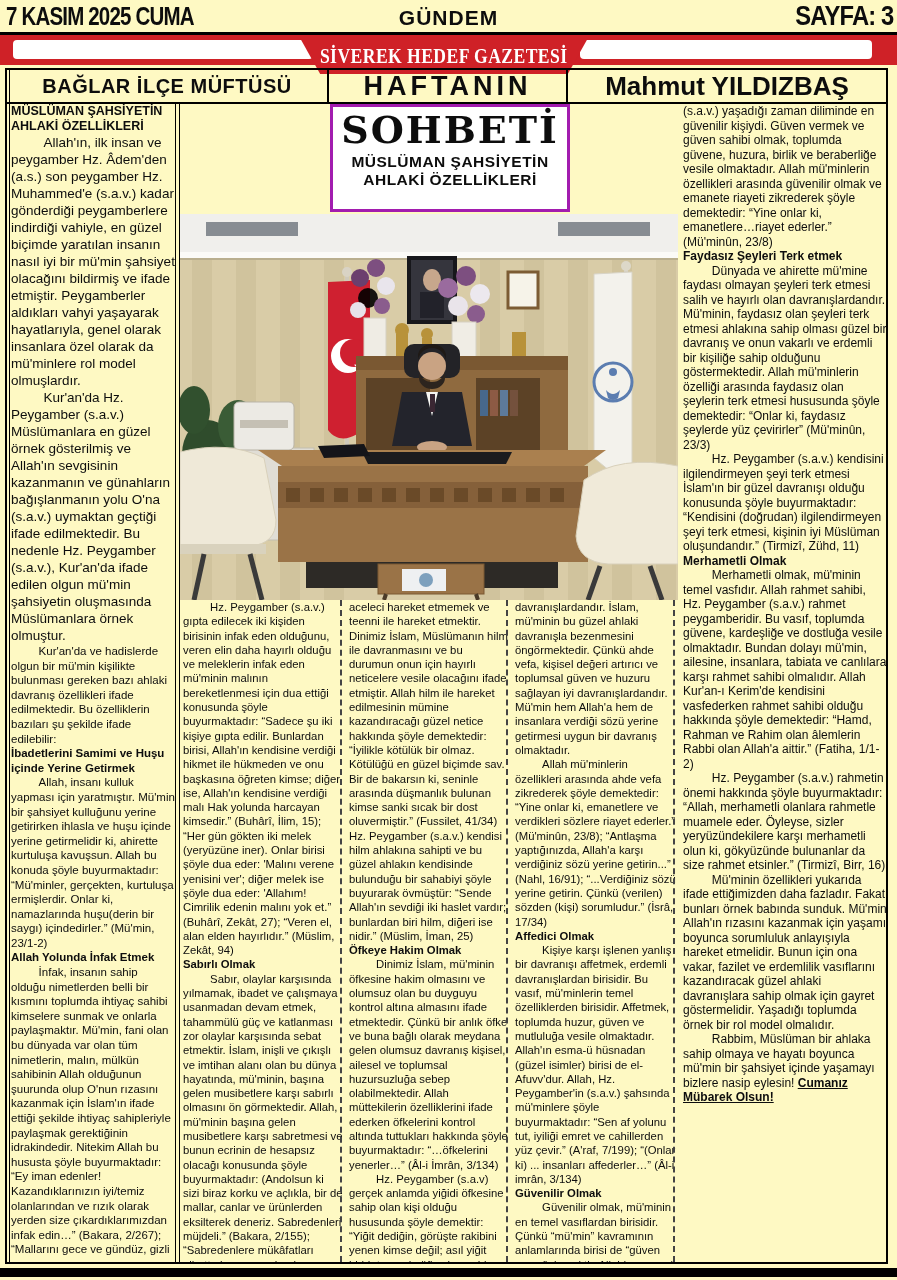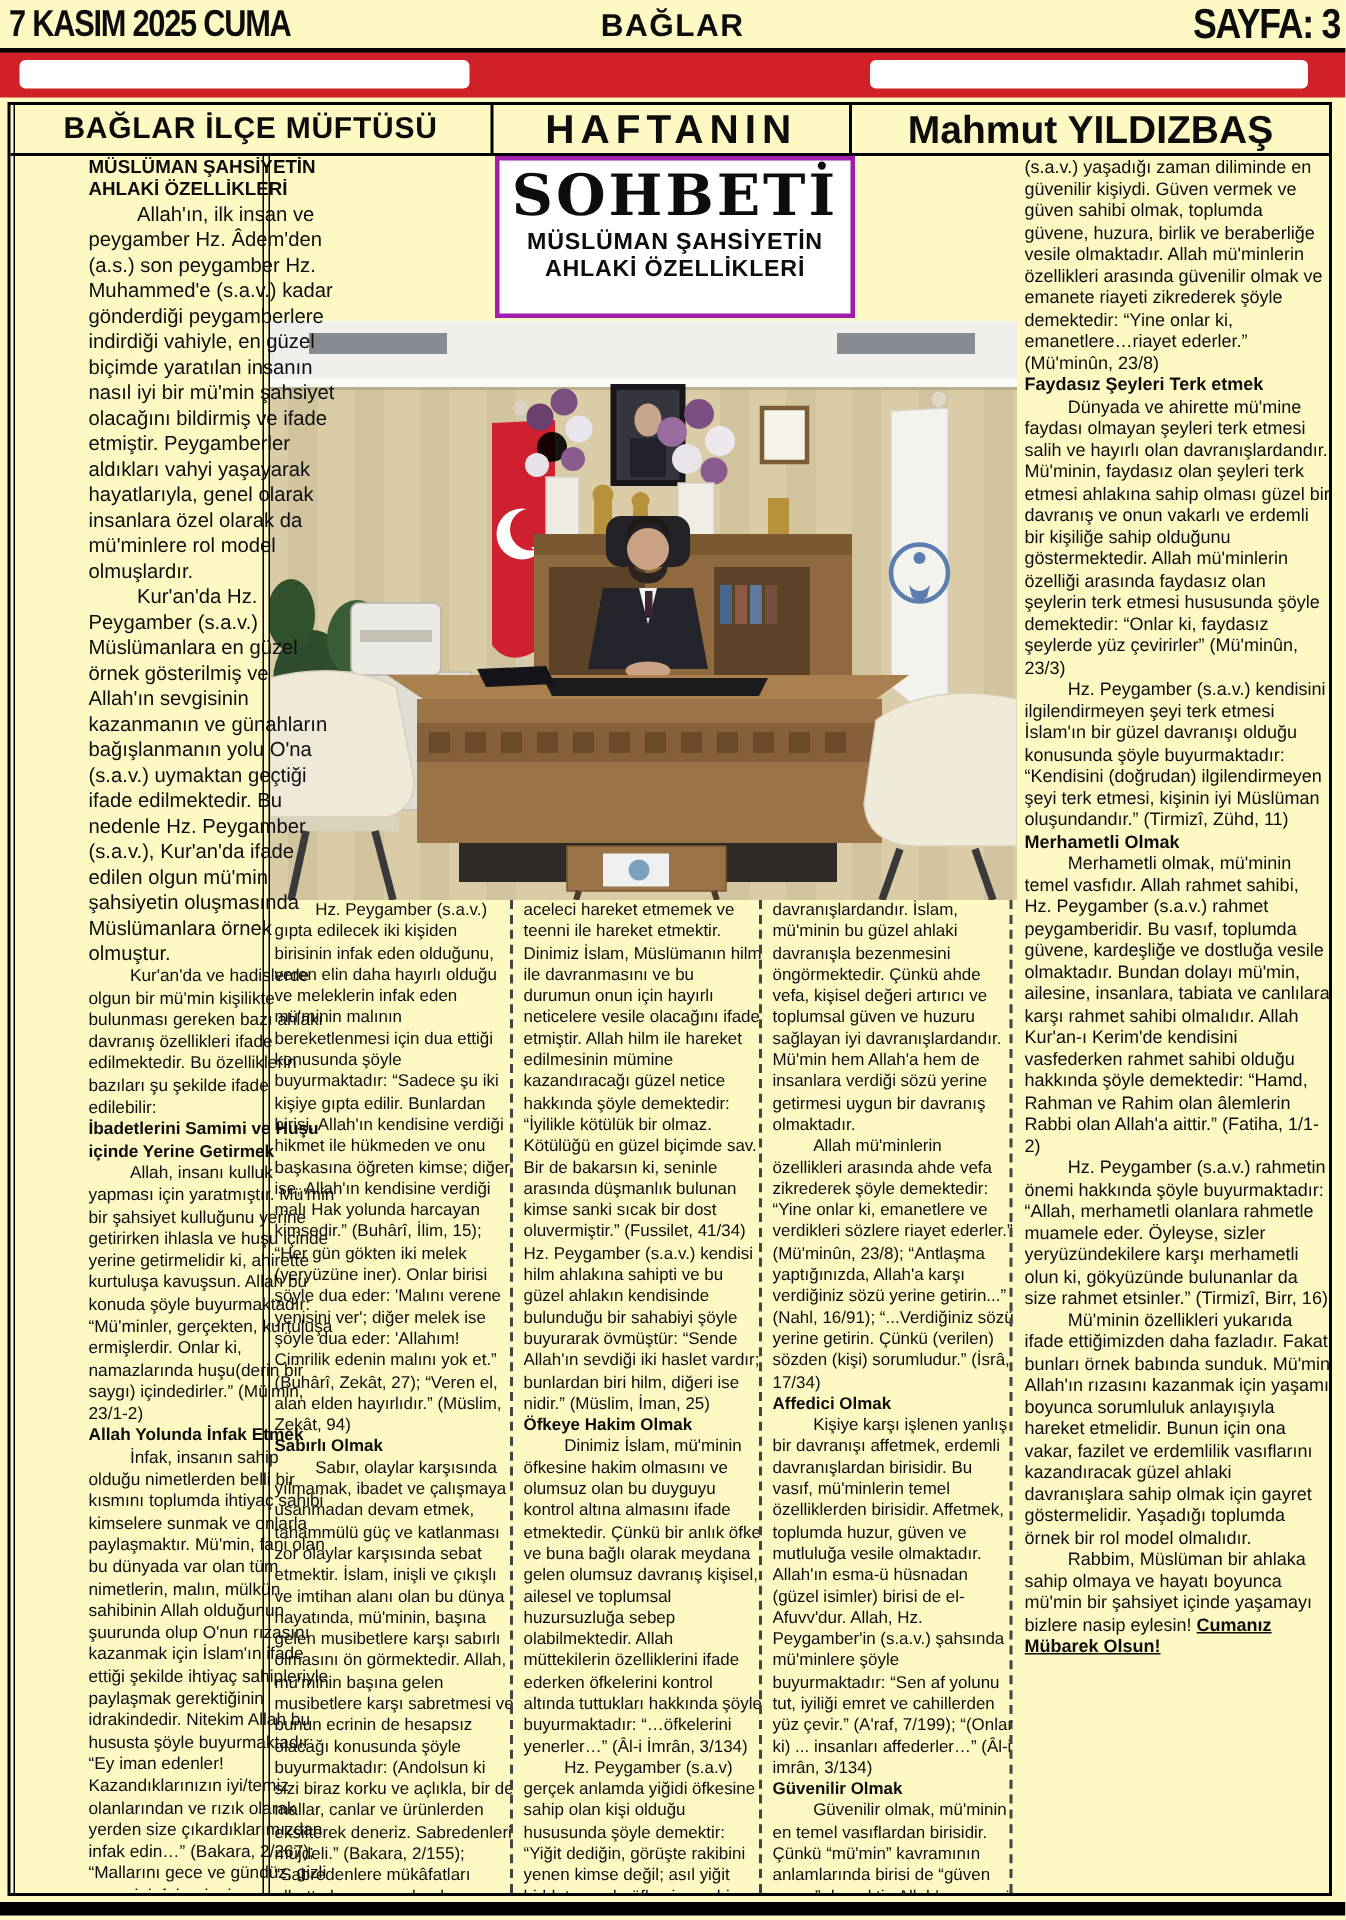--- a/index.html
+++ b/index.html
@@ -38,21 +38,21 @@
         transform-origin:center;}
   .hc-c{width:237px;border-right:2px solid #000;font-size:27px;letter-spacing:4px;
         transform-origin:center;}
   .hc-r{flex:1;font-size:26px;letter-spacing:0;}
   
   .col{position:absolute;overflow:hidden;text-align:left;}
   .col p{margin:0;}
   .para.p{text-indent:2.4em;}
   .para.p0{text-indent:0;}
   .para.h{font-weight:bold;text-indent:0;}
-  .col1{left:4px;top:34px;width:164px;height:1156px;font-size:11.5px;line-height:14.6px;margin-left:48px;}
+  .col1{left:4px;top:34px;width:164px;height:1156px;font-size:11.5px;line-height:14.6px;}
   .col1 .para.lg{font-size:13.5px;line-height:17px;}
   .col1 .para.h1{font-size:12.5px;line-height:15px;font-weight:bold;}
   .col2{left:176px;top:530px;width:160px;height:662px;font-size:11.3px;line-height:14.3px;}
   .col3{left:342px;top:530px;width:160px;height:662px;font-size:11.3px;line-height:14.3px;}
   .col4{left:508px;top:530px;width:161px;height:662px;font-size:11.3px;line-height:14.3px;}
   .col5{left:676px;top:34px;width:204px;height:1158px;font-size:12px;line-height:14.5px;}
   .bt{font-weight:bold;text-decoration:underline;}
   
   .dline{position:absolute;width:0;border-left:2px dashed #444;}
   .d1{left:333px;top:530px;height:662px;}
@@ -71,27 +71,30 @@
   
   .bottombar{position:absolute;left:0px;bottom:3px;width:897px;height:9px;background:#000;}
 </style>
 </head>
 <body>
 
 <div class="page">
 
   <div class="topbar">
     <div class="tb-date">7 KASIM 2025 CUMA</div>
-    <div class="tb-section">BAĞLAR</div>
+    <div class="tb-section">GÜNDEM</div>
     <div class="tb-page">SAYFA: 3</div>
   </div>
 
   <div class="banner">
     <div class="wbox l"></div>
     <div class="wbox r"></div>
+    <div class="ribbon">
+      <span>SİVEREK HEDEF GAZETESİ</span>
+    </div>
   </div>
 
   <div class="frame">
     <div class="innerline"></div>
 
     <div class="hrow">
       <div class="hcell hc-l">BAĞLAR İLÇE MÜFTÜSÜ</div>
       <div class="hcell hc-c">HAFTANIN</div>
       <div class="hcell hc-r">Mahmut  YILDIZBAŞ</div>
     </div>

